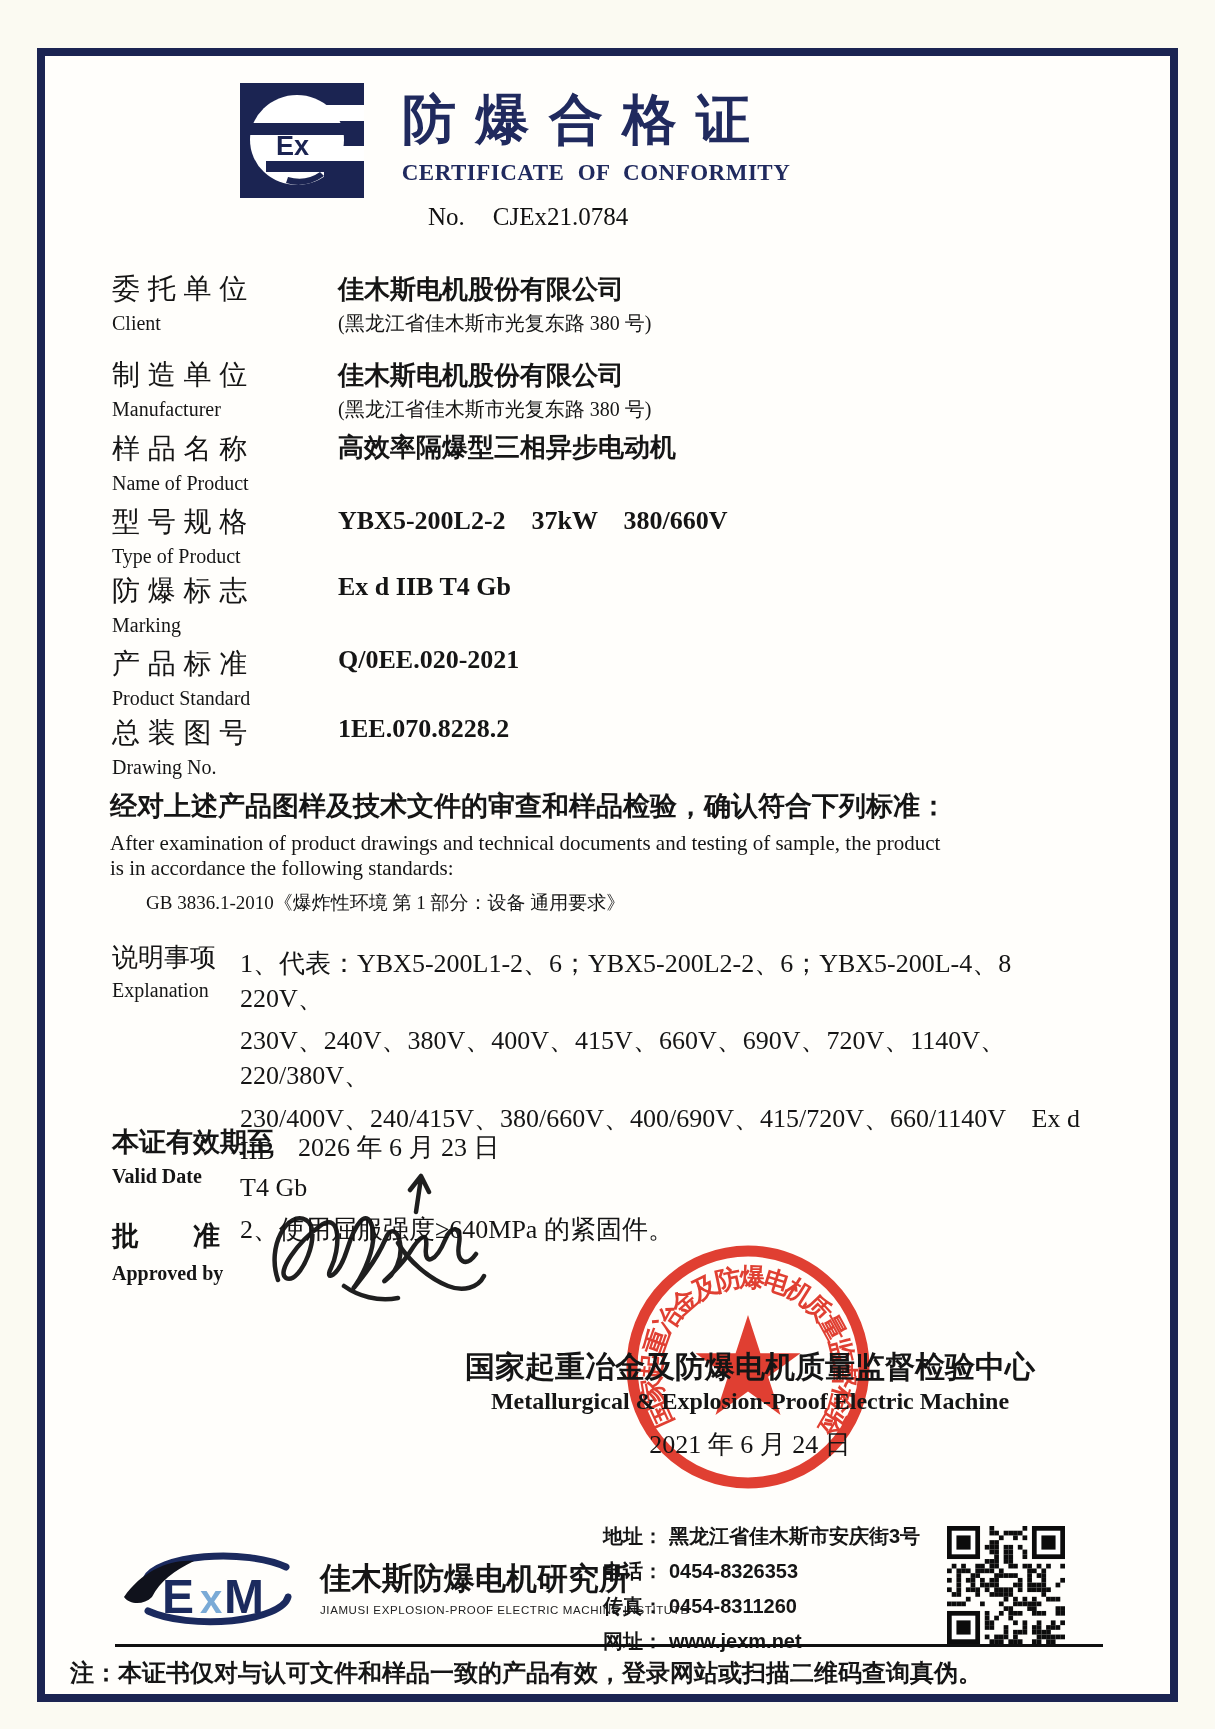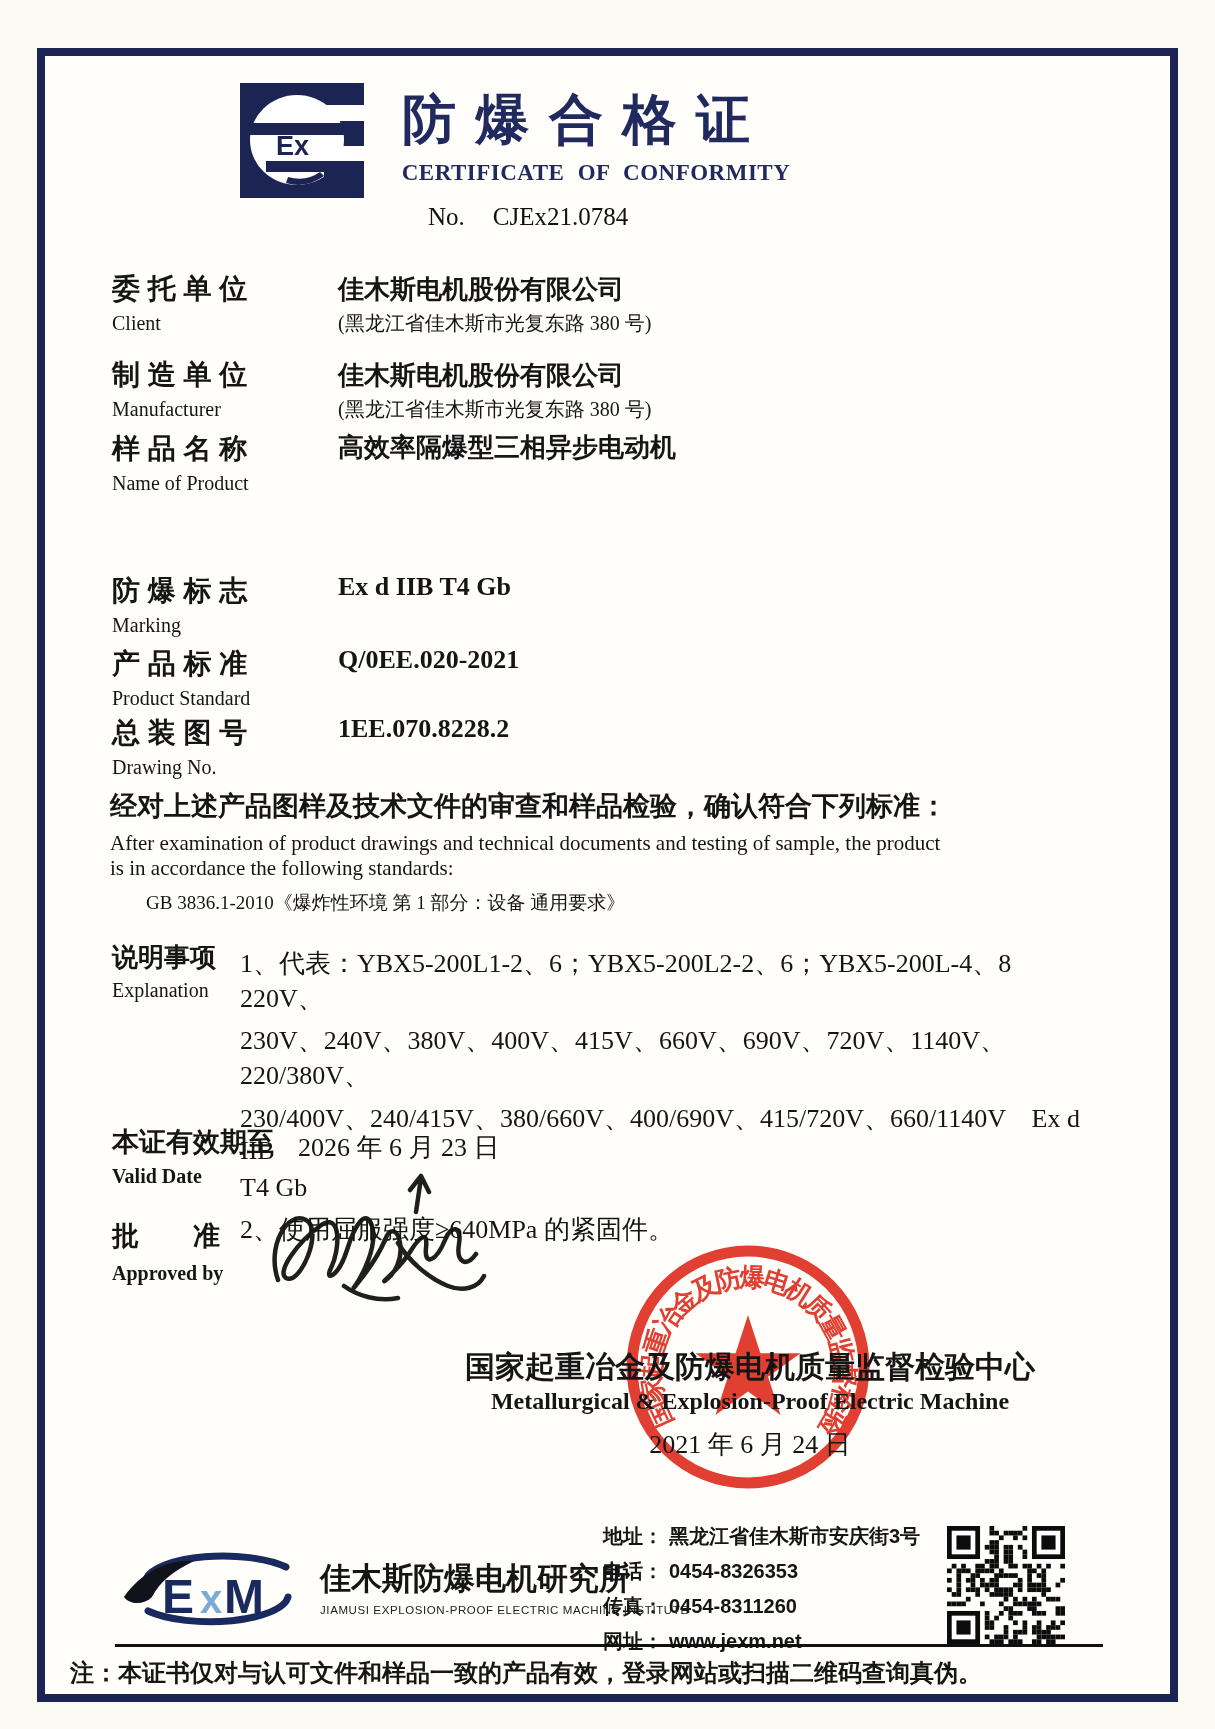--- a/index.html
+++ b/index.html
@@ -18,21 +18,21 @@
     font-size:54px;font-weight:bold;color:#202a5e;letter-spacing:3px;
     font-family:"Liberation Serif","DejaVu Serif",serif;white-space:nowrap;
   }
   .title-en{
     font-size:23px;font-weight:bold;color:#202a5e;letter-spacing:.5px;word-spacing:7px;
     white-space:nowrap;
   }
   .cert-no{font-size:25px;color:#111;white-space:nowrap;}
   .cert-no .num{margin-left:28px;}
   
-  .flabel{font-size:28px;font-weight:bold;font-family:"Liberation Sans","DejaVu Sans",sans-serif;white-space:nowrap;}
+  .flabel{font-size:28px;font-weight:normal;font-family:"Liberation Sans","DejaVu Sans",sans-serif;white-space:nowrap;}
   .flabel-en{font-size:20px;font-family:"Liberation Serif","DejaVu Serif",serif;white-space:nowrap;}
   .fvalue{font-size:26px;font-weight:bold;white-space:pre-wrap;}
   .fnote{font-size:20px;white-space:nowrap;}
   
   .st-cn{font-size:27px;font-weight:bold;font-family:"Liberation Sans","DejaVu Sans",sans-serif;white-space:nowrap;}
   .st-en{font-size:21px;white-space:nowrap;}
   .st-std{font-size:19px;white-space:nowrap;}
   
   .exp-line{font-size:26px;white-space:pre-wrap;}
   
@@ -91,20 +91,25 @@
     <div class="abs fvalue" style="left:226px;top:2px;">佳木斯电机股份有限公司</div>
     <div class="abs fnote" style="left:226px;top:40px;">(黑龙江省佳木斯市光复东路 380 号)</div>
   </div>
 
   <div class="abs" style="left:112px;top:430px;width:1000px;">
     <div class="flabel">样 品 名 称</div>
     <div class="flabel-en" style="margin-top:4px;">Name of Product</div>
     <div class="abs fvalue" style="left:226px;top:0px;">高效率隔爆型三相异步电动机</div>
   </div>
 
+  <div class="abs" style="left:112px;top:503px;width:1000px;">
+    <div class="flabel">型 号 规 格</div>
+    <div class="flabel-en" style="margin-top:4px;">Type of Product</div>
+    <div class="abs fvalue" style="left:226px;top:0px;">YBX5-200L2-2　37kW　380/660V</div>
+  </div>
 
   <div class="abs" style="left:112px;top:572px;width:1000px;">
     <div class="flabel">防 爆 标 志</div>
     <div class="flabel-en" style="margin-top:4px;">Marking</div>
     <div class="abs fvalue" style="left:226px;top:0px;">Ex d IIB T4 Gb</div>
   </div>
 
   <div class="abs" style="left:112px;top:645px;width:1000px;">
     <div class="flabel">产 品 标 准</div>
     <div class="flabel-en" style="margin-top:4px;">Product Standard</div>

